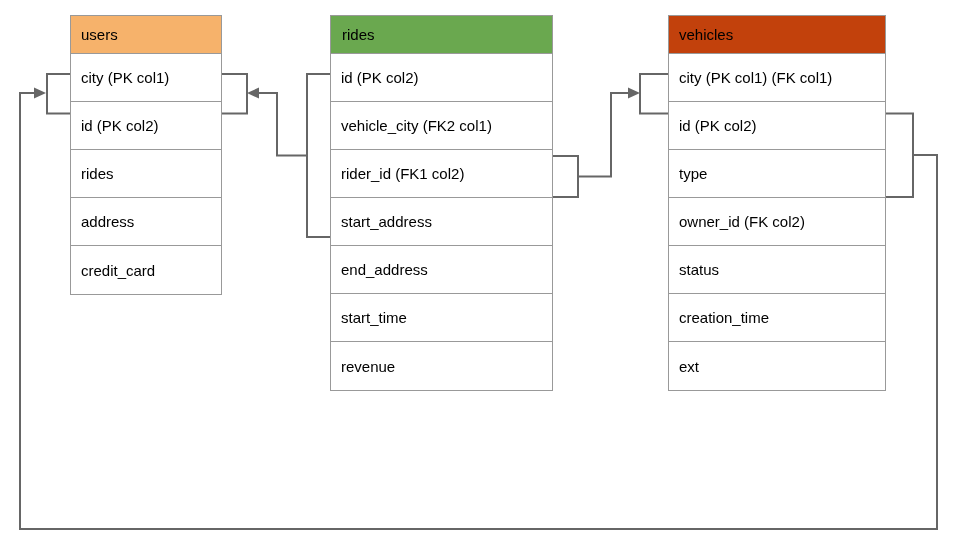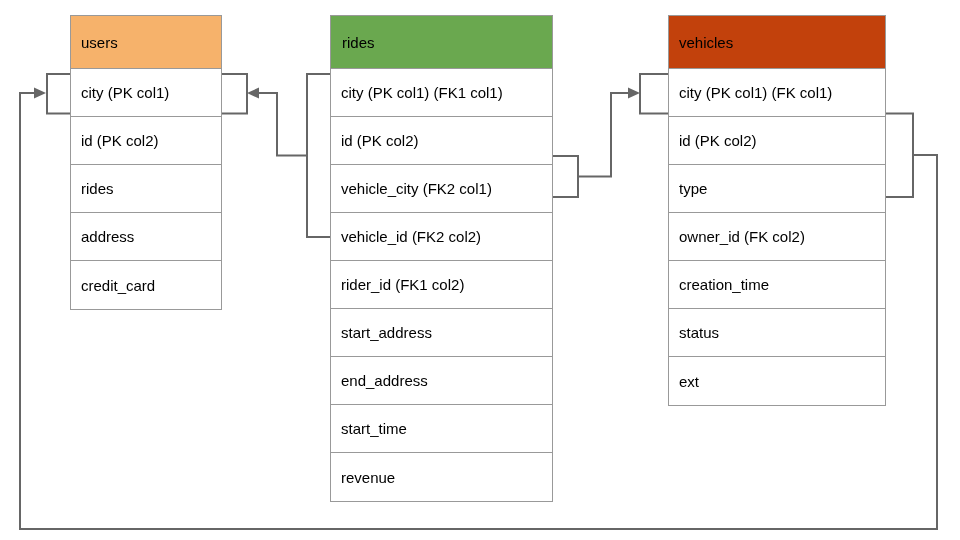--- a/index.html
+++ b/index.html
@@ -12,21 +12,21 @@
   }
   svg.connectors{position:absolute;left:0;top:0;width:960px;height:540px;}
   .db-table{
     position:absolute;
     box-sizing:border-box;
     border:1px solid var(--border-color,#919191);
     background:#ffffff;
   }
   .db-header{
     box-sizing:border-box;
-    height:53px;
+    height:38px;
     display:flex;align-items:center;
     padding:0 10px;
     border-bottom:1px solid var(--border-color,#919191);
     font-size:15px;color:#000000;
   }
   .db-row{
     box-sizing:border-box;
     height:48px;
     display:flex;align-items:center;
     padding:0 10px;
@@ -68,38 +68,36 @@
         <div class="db-row">id (PK col2)</div>
         <div class="db-row">rides</div>
         <div class="db-row">address</div>
         <div class="db-row">credit_card</div>
       </div>
   </div>
 
   <div class="db-table" style="left:330px;top:15px;width:223px;">
     <div class="db-header" style="background: rgb(106, 168, 79); padding-left: 11px;">rides</div>
     <div>
-        <div class="db-row">city (PK col1) (FK1 col1)</div>
         <div class="db-row">id (PK col2)</div>
         <div class="db-row">vehicle_city (FK2 col1)</div>
-        <div class="db-row">vehicle_id (FK2 col2)</div>
         <div class="db-row">rider_id (FK1 col2)</div>
         <div class="db-row">start_address</div>
         <div class="db-row">end_address</div>
         <div class="db-row">start_time</div>
         <div class="db-row">revenue</div>
       </div>
   </div>
 
   <div class="db-table" style="left:668px;top:15px;width:218px;">
     <div class="db-header" style="background: #c2410c;">vehicles</div>
     <div>
         <div class="db-row">city (PK col1) (FK col1)</div>
         <div class="db-row">id (PK col2)</div>
         <div class="db-row">type</div>
         <div class="db-row">owner_id (FK col2)</div>
+        <div class="db-row">status</div>
         <div class="db-row">creation_time</div>
-        <div class="db-row">status</div>
         <div class="db-row">ext</div>
       </div>
   </div>
 
 </div>
 
 </body></html>

